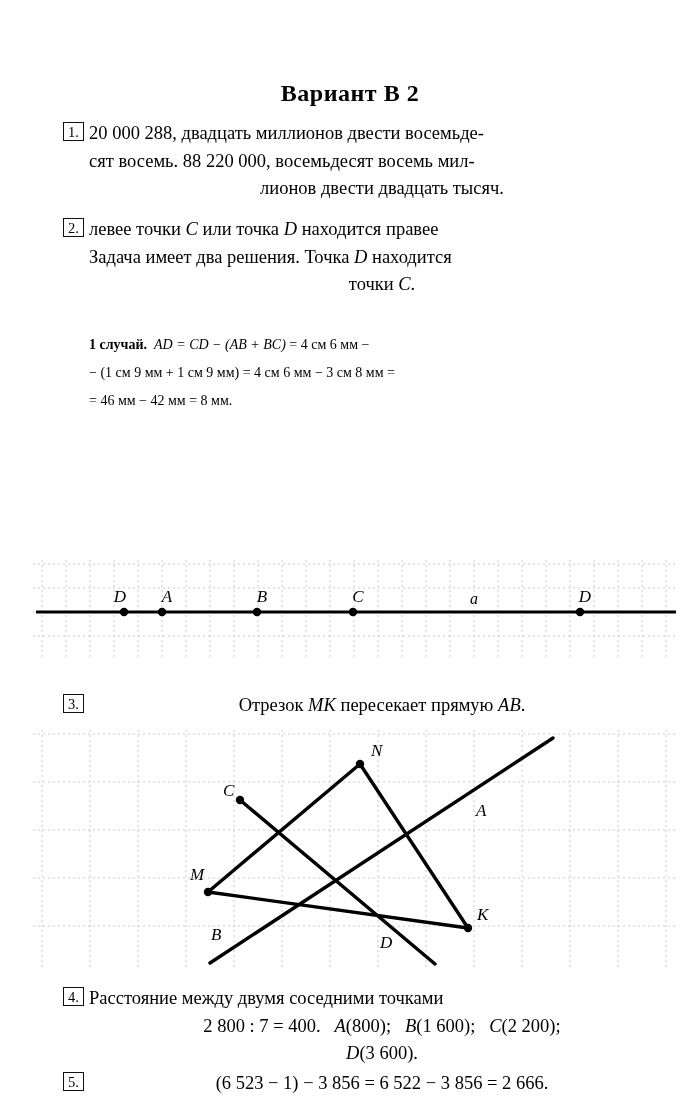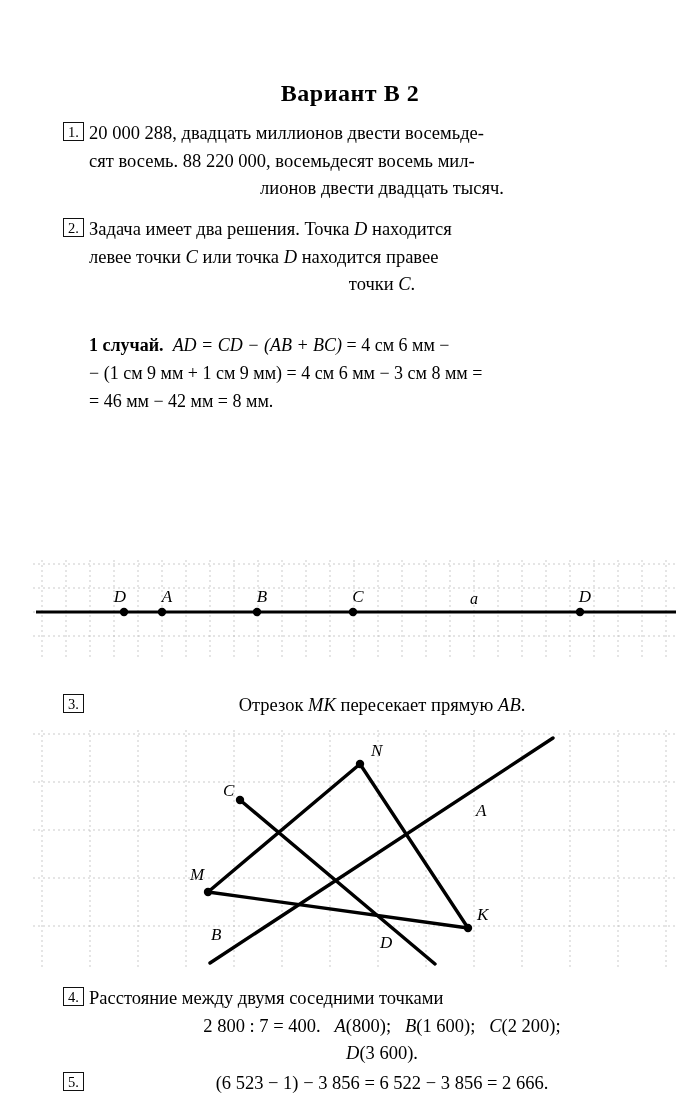--- a/index.html
+++ b/index.html
@@ -77,21 +77,21 @@
     font-family: "Liberation Serif", "DejaVu Serif", serif;
   }
 
   .nobr { white-space: nowrap; }
 
   
   .case-block {
     position: absolute;
     left: 89px;
     width: 590px;
-    font-size: 18px;
+    font-size: 14px;
     line-height: 28px;
   }
   .case-block p { margin: 0; }
   .case-label {
     font-weight: bold;
   }
 
   
   .figure {
     position: absolute;
@@ -111,22 +111,22 @@
     <div class="item-body">
       <p>20 000 288, двадцать миллионов двести восемьде-</p>
       <p>сят восемь. 88 220 000, восемьдесят восемь мил-</p>
       <p class="last-line">лионов двести двадцать тысяч.</p>
     </div>
   </div>
 
   <div class="item" style="top:172px;">
     <div class="item-num">2.</div>
     <div class="item-body">
+      <p><span>левее точки </span><i class="math">C</i><span> или точка </span><i class="math">D</i><span> находится правее</span></p>
       <p><span>Задача имеет два решения. Точка </span><i class="math">D</i><span> находится</span></p>
-      <p><span>левее точки </span><i class="math">C</i><span> или точка </span><i class="math">D</i><span> находится правее</span></p>
       <p class="last-line"><span>точки </span><i class="math">C</i><span>.</span></p>
     </div>
   </div>
 
   <div class="case-block" style="top:287px;">
     <p><span class="case-label">1 случай.</span>&nbsp; <i class="math">AD = CD − (AB + BC)</i><span> = 4 см 6 мм −</span></p>
     <p>− (1 см 9 мм + 1 см 9 мм) = 4 см 6 мм − 3 см 8 мм =</p>
     <p>= 46 мм − 42 мм = 8 мм.</p>
   </div>
 

